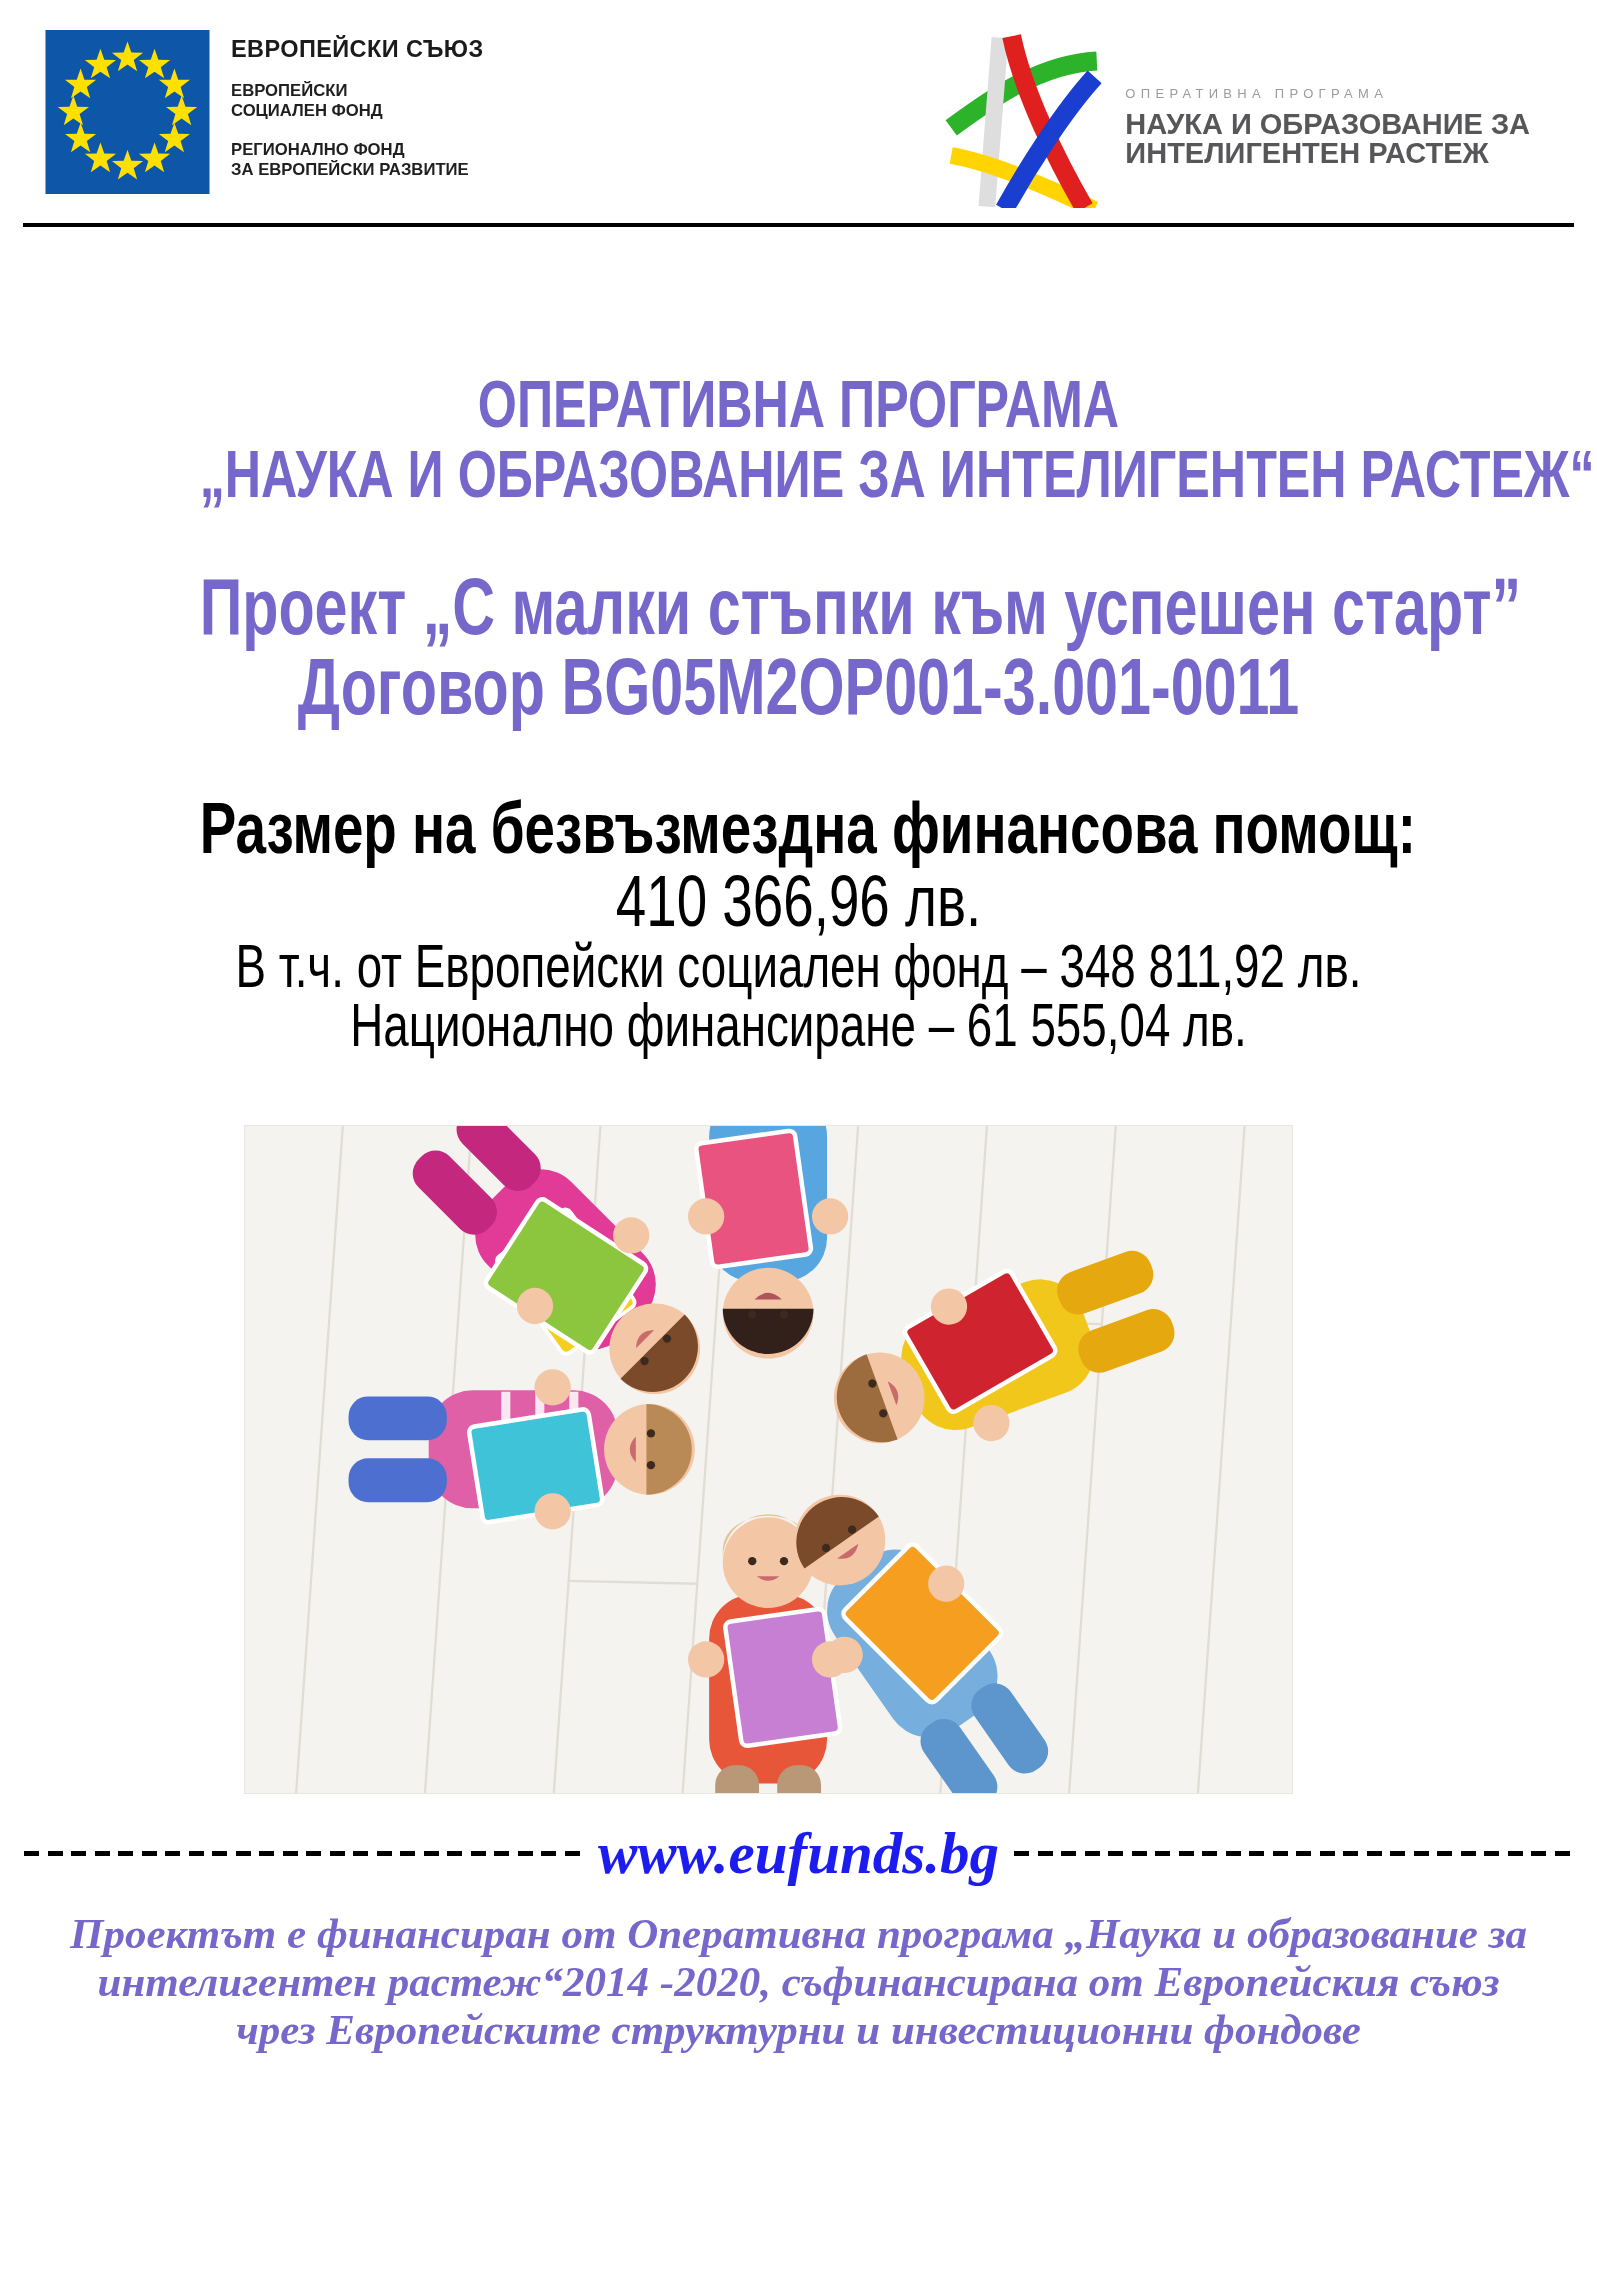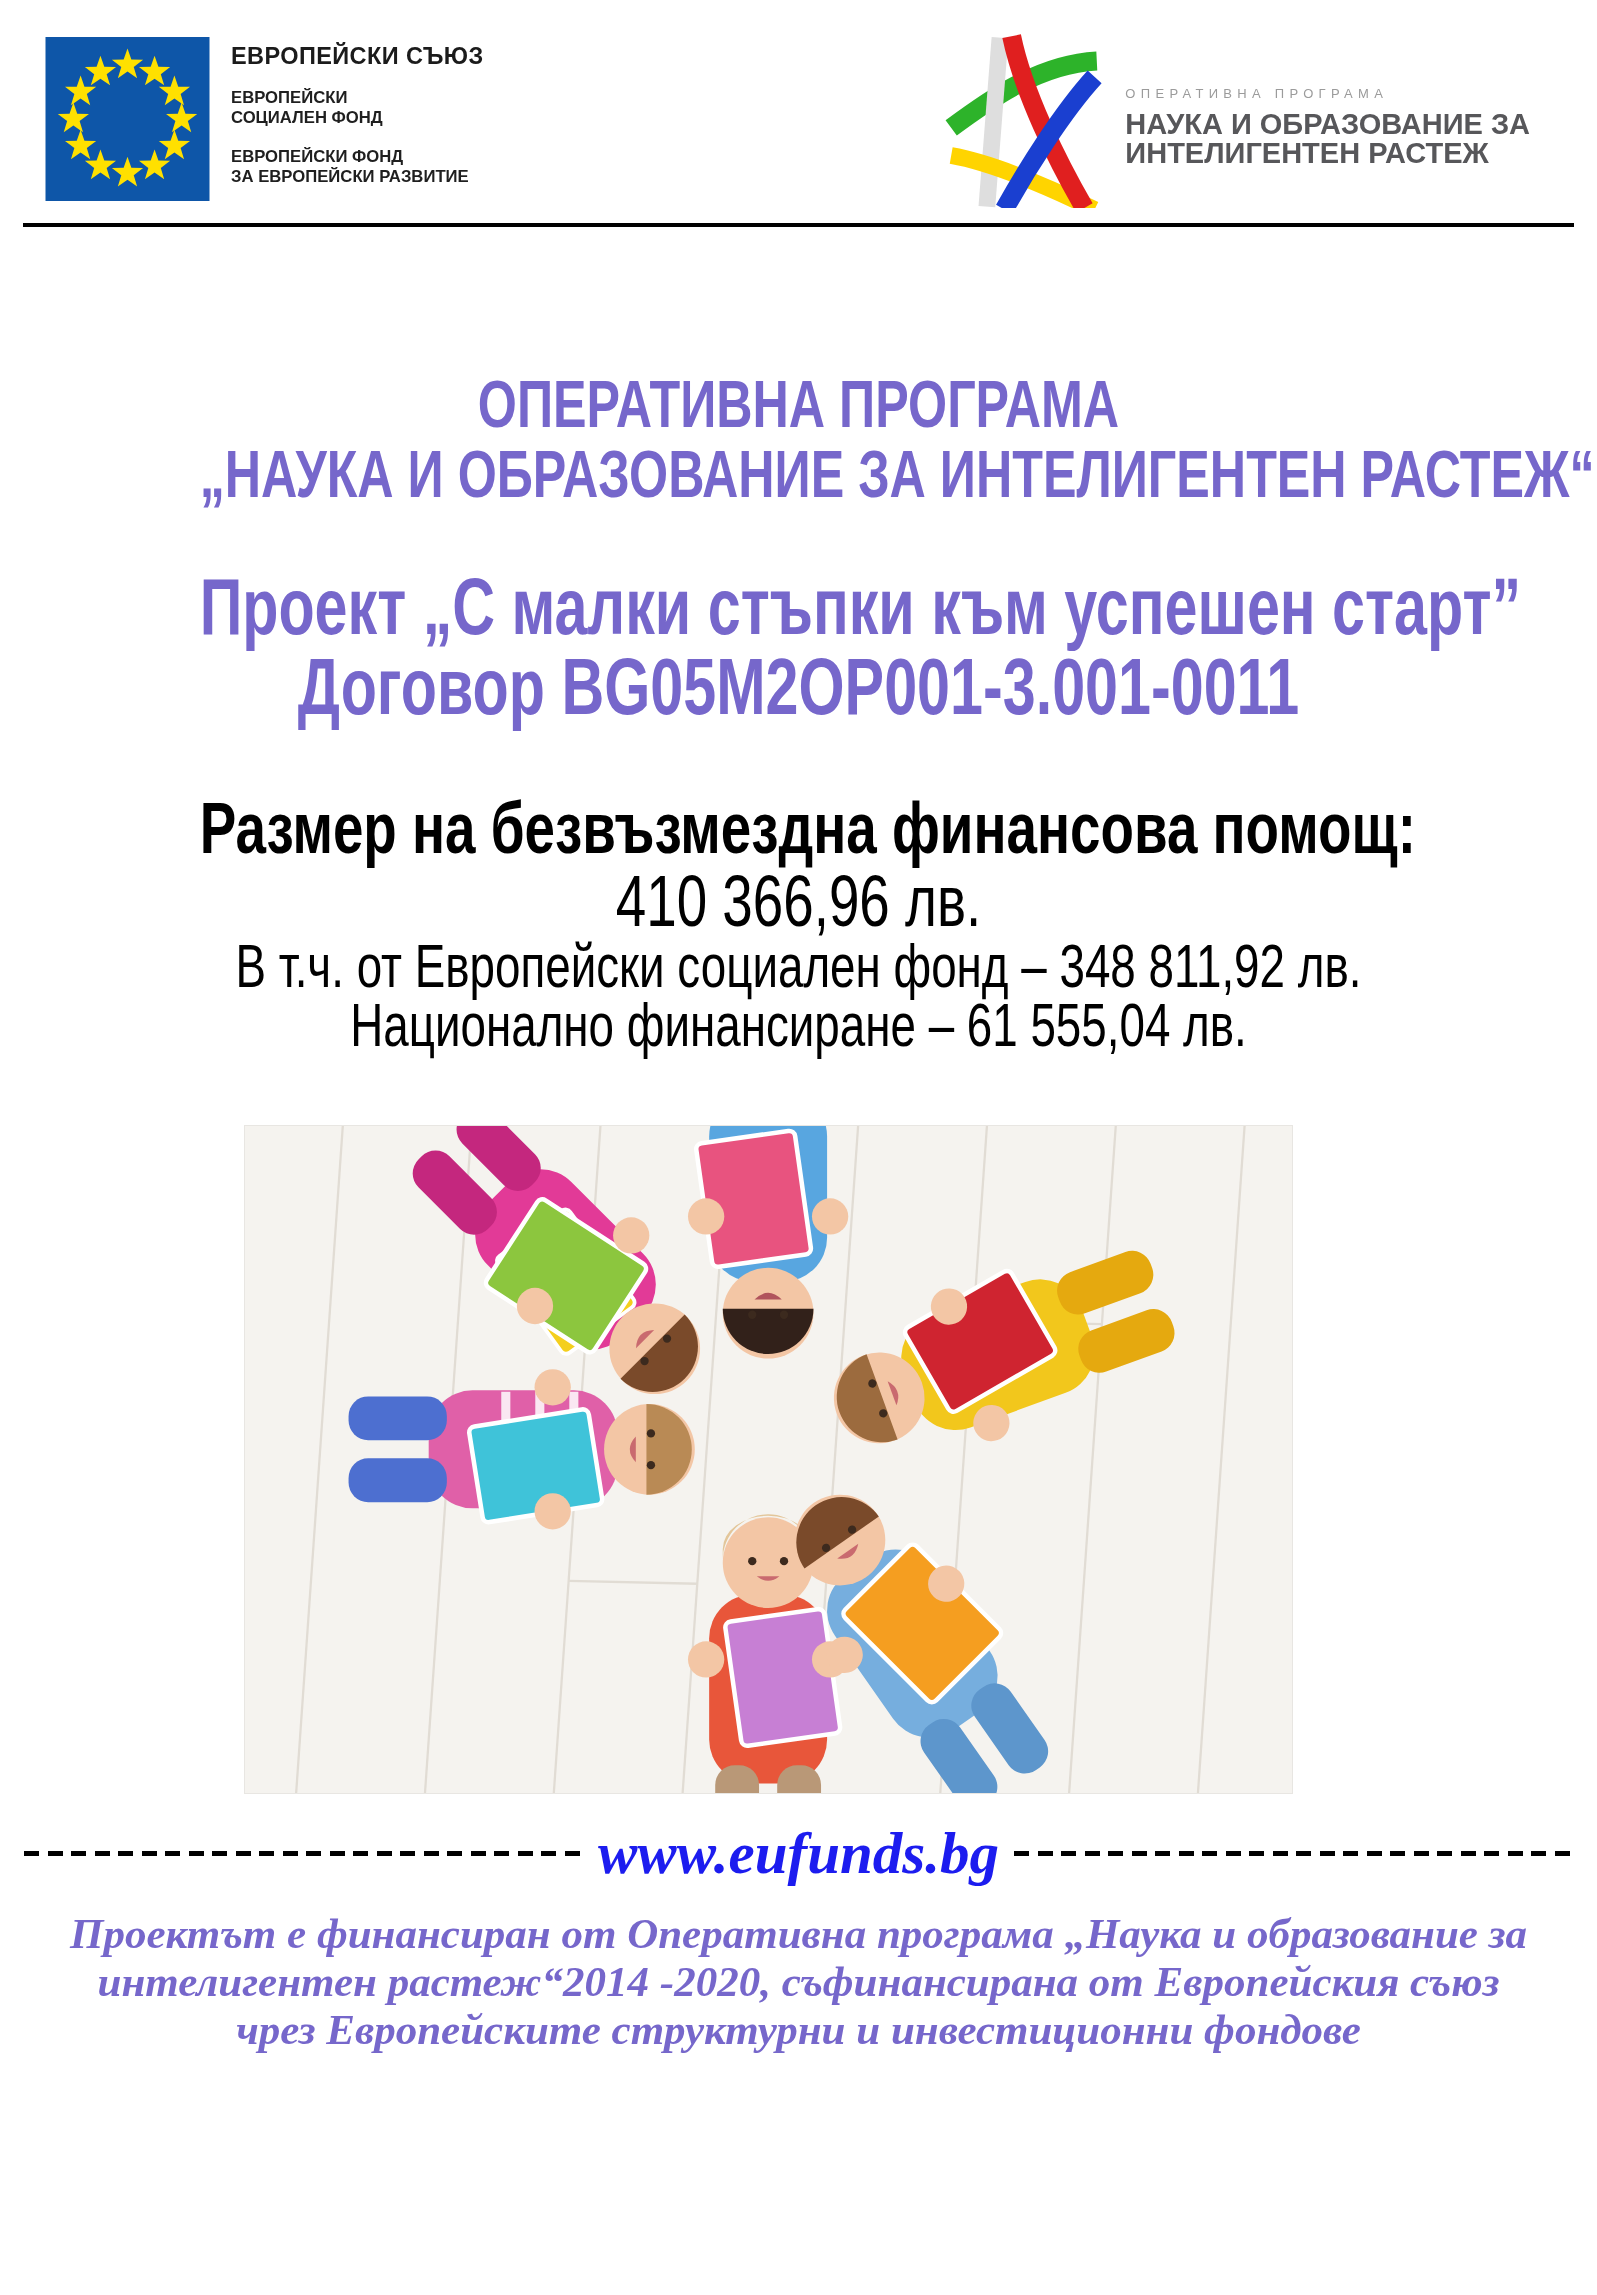--- a/index.html
+++ b/index.html
@@ -10,21 +10,21 @@
     --star-yellow:#ffe000;
   }
   *{margin:0;padding:0;box-sizing:border-box}
   html,body{background:#888}
   .page{
     width:1597px;height:2295px;background:#fff;margin:0 auto;
     font-family:"Liberation Sans",sans-serif;color:#000;
     position:relative;overflow:hidden;
   }
   
-  .hdr{display:flex;justify-content:space-between;align-items:center;padding:30px 67px 0 45px}
+  .hdr{display:flex;justify-content:space-between;align-items:flex-start;padding:30px 67px 0 45px}
   .eu-block{display:flex;gap:21px}
   .eu-flag{width:165px;height:164px;display:block;flex:0 0 auto}
   .eu-text .eu-union{font-size:23.5px;font-weight:bold;color:#1b1b1b;letter-spacing:0.4px;margin-top:6px}
   .eu-text .eu-grp{margin-top:18px;font-size:16.7px;font-weight:bold;color:#1f1f1f;line-height:20.4px}
   .op-block{display:flex;align-items:flex-start;gap:19.7px}
   .op-ribbons{width:164px;height:182px;display:block;flex:0 0 auto;margin-top:-4.5px}
   .op-text{margin-top:56px}
   .op-kicker{font-size:13px;letter-spacing:5.3px;color:#9b9b9b;white-space:nowrap;margin-bottom:9px}
   .op-line{font-size:29px;font-weight:bold;color:#57575a;line-height:29px;white-space:nowrap}
   .rule{height:4.5px;background:#000;margin:15px 23px 0}
@@ -80,21 +80,21 @@
           <use href="#st" transform="translate(-16.5,4.4)"></use>
         </g>
       </svg>
       <div class="eu-text">
         <div class="eu-union">ЕВРОПЕЙСКИ СЪЮЗ</div>
         <div class="eu-grp">
           <div>ЕВРОПЕЙСКИ</div>
           <div>СОЦИАЛЕН ФОНД</div>
         </div>
         <div class="eu-grp">
-          <div>ЕВРОПЕЙСКИ ФОНД</div>
+          <div>РЕГИОНАЛНО ФОНД</div>
           <div>ЗА ЕВРОПЕЙСКИ РАЗВИТИЕ</div>
         </div>
       </div>
     </div>
 
     <div class="op-block">
       <svg class="op-ribbons" viewBox="0 0 210 250" aria-hidden="true">
         <path d="M5,140 C55,103 125,52 205,48" fill="none" stroke="#2db32a" stroke-width="26"></path>
         <path d="M72,16 L54,248" fill="none" stroke="#dedede" stroke-width="23"></path>
         <path d="M5,178 C62,188 132,218 202,252 " fill="none" stroke="#ffd400" stroke-width="23"></path>

